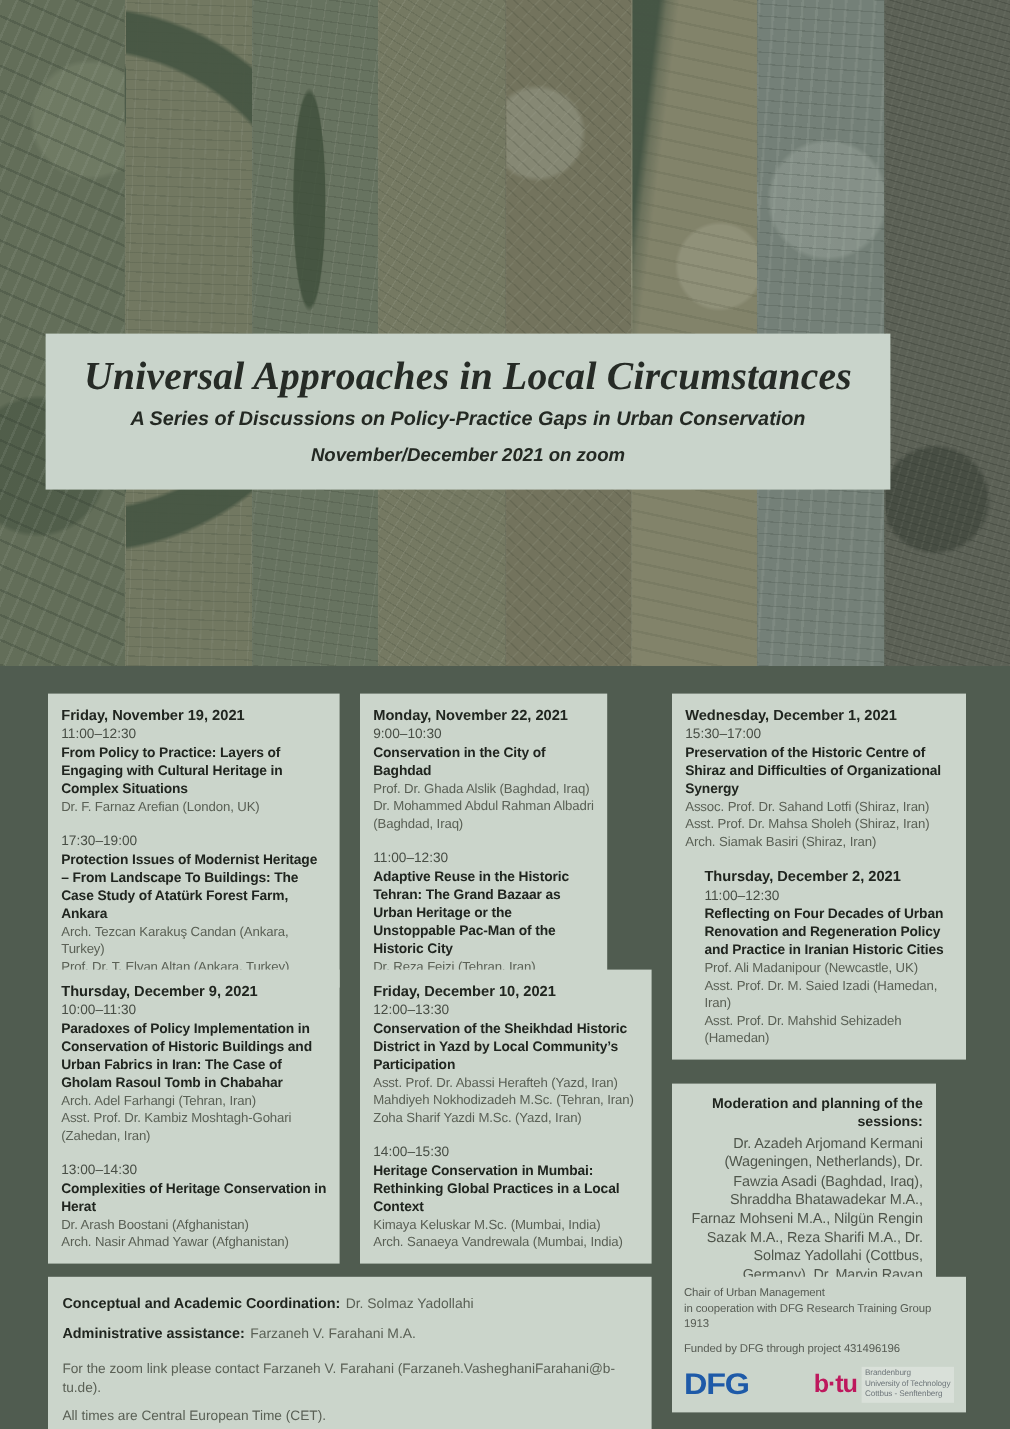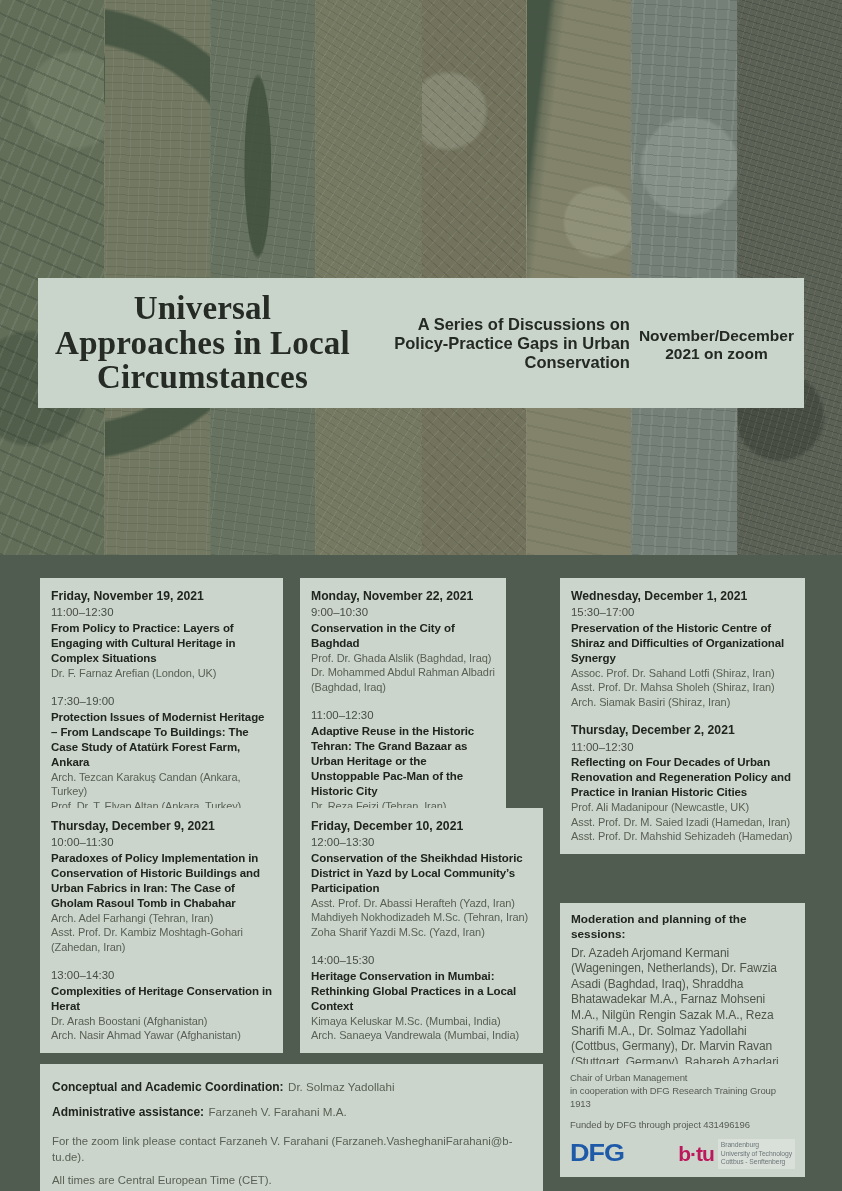--- a/index.html
+++ b/index.html
@@ -46,50 +46,50 @@
       repeating-linear-gradient(94deg, rgba(235,240,238,.18) 0 2px, transparent 2px 12px),
       radial-gradient(circle at 55% 30%, rgba(200,208,204,.5) 0 12%, transparent 13%);}
   .s8{background-color:#64625a;background-image:
       repeating-linear-gradient(16deg, rgba(20,22,18,.3) 0 1px, transparent 1px 6px),
       repeating-linear-gradient(106deg, rgba(210,206,192,.14) 0 1px, transparent 1px 7px),
       radial-gradient(circle at 40% 75%, rgba(30,32,26,.5) 0 10%, transparent 11%);}
   .hero-overlay{position:absolute;inset:0;background:rgba(82,96,82,.42);}
 
   
   .banner{
-    position:absolute;left:38px;top:278px;width:766px;height:130px;
+    position:absolute;left:38px;top:278px;width:704px;height:130px;
     background:#c9d4cb;box-sizing:border-box;
-    display:flex;flex-direction:row;align-items:center;justify-content:center;
-    text-align:center;gap:9px;padding:6px 10px;
+    display:flex;flex-direction:column;align-items:center;justify-content:center;
+    text-align:center;gap:9px;padding:6px 10px;font-style:italic;
   }
   .banner h1{
     margin:0;font-family:"Liberation Serif", serif;font-weight:700;
     font-size:33px;line-height:1.05;color:#262b26;letter-spacing:.2px;
   }
   .banner .sub{font-weight:700;font-size:16.5px;color:#242923;text-align:right;}
   .banner .dateline{font-weight:700;font-size:15.5px;color:#242923;margin-top:3px;}
 
   
   .panel{
     position:absolute;background:#cbd5cb;box-sizing:border-box;
     padding:10px 11px;color:#20251f;
   }
   .panel .day{font-weight:700;font-size:12.2px;line-height:1.35;color:#20251f;}
   .panel .time{font-size:11.4px;line-height:1.45;color:#474d44;}
   .panel .stitle{font-weight:700;font-size:11.5px;line-height:1.3;color:#20251f;letter-spacing:-.1px;}
   .panel .speakers{font-size:11px;line-height:1.32;color:#5a6055;white-space:pre-line;letter-spacing:-.1px;}
   .session + .session{margin-top:13px;}
-  .daygroup + .daygroup{margin-top:13px;}
+  .daygroup + .daygroup{margin-top:13px;margin-left:16px;}
 
   .b1{left:40px;top:578px;width:243px;}
   .b2{left:300px;top:578px;width:206px;}
   .b3{left:560px;top:578px;width:245px;}
   .b4{left:40px;top:808px;width:243px;}
   .b5{left:300px;top:808px;width:243px;}
-  .b6{left:560px;top:903px;width:245px;padding:9px 11px;}
+  .b6{left:560px;top:903px;width:220px;padding:9px 11px;text-align:right;}
   .b6 .mod-head{font-weight:700;font-size:11.8px;line-height:1.3;color:#20251f;margin-bottom:3px;}
   .b6 .mod-body{font-size:12px;line-height:1.3;color:#4f554b;letter-spacing:-.1px;}
 
   .b7{left:40px;top:1064px;width:503px;padding:10px 12px;}
   .b7 .lbl{font-weight:700;font-size:12px;color:#20251f;}
   .b7 .val{font-size:11.6px;color:#5a6055;}
   .b7 .row{line-height:1.55;}
   .b7 .note{font-size:11.4px;color:#5a6055;line-height:1.45;margin-top:6px;}
   .b7 .note.first{margin-top:9px;}
 

